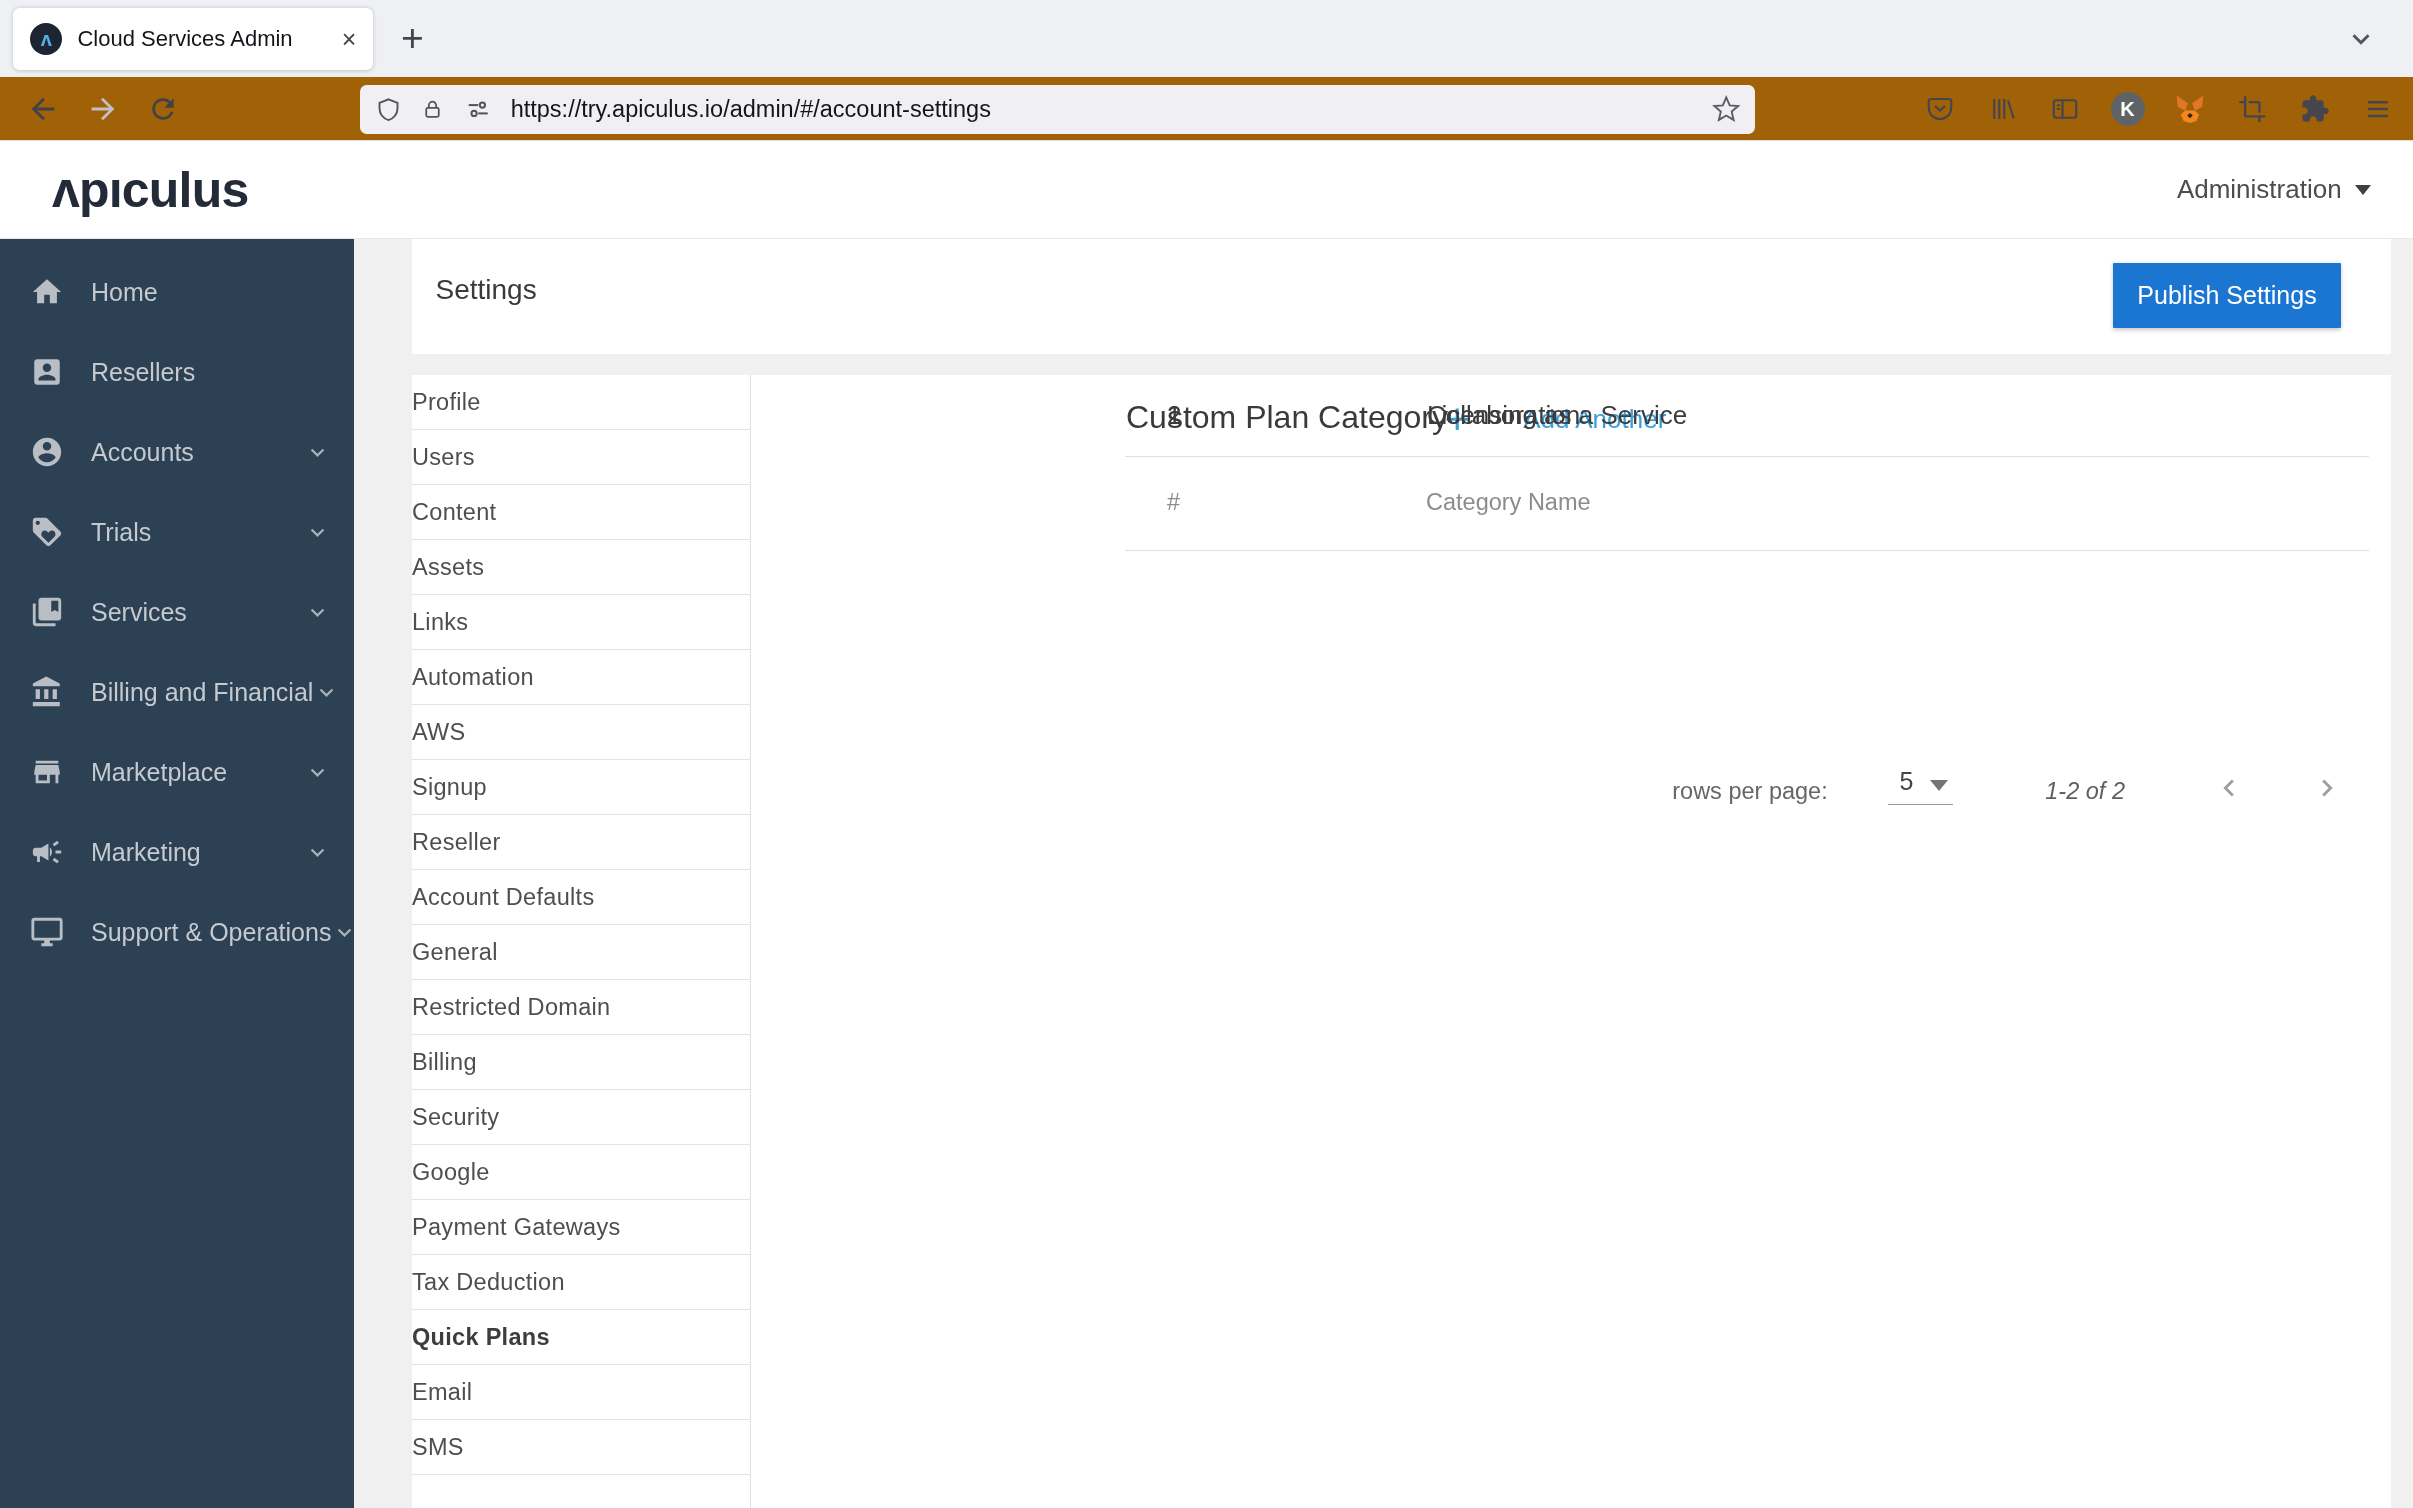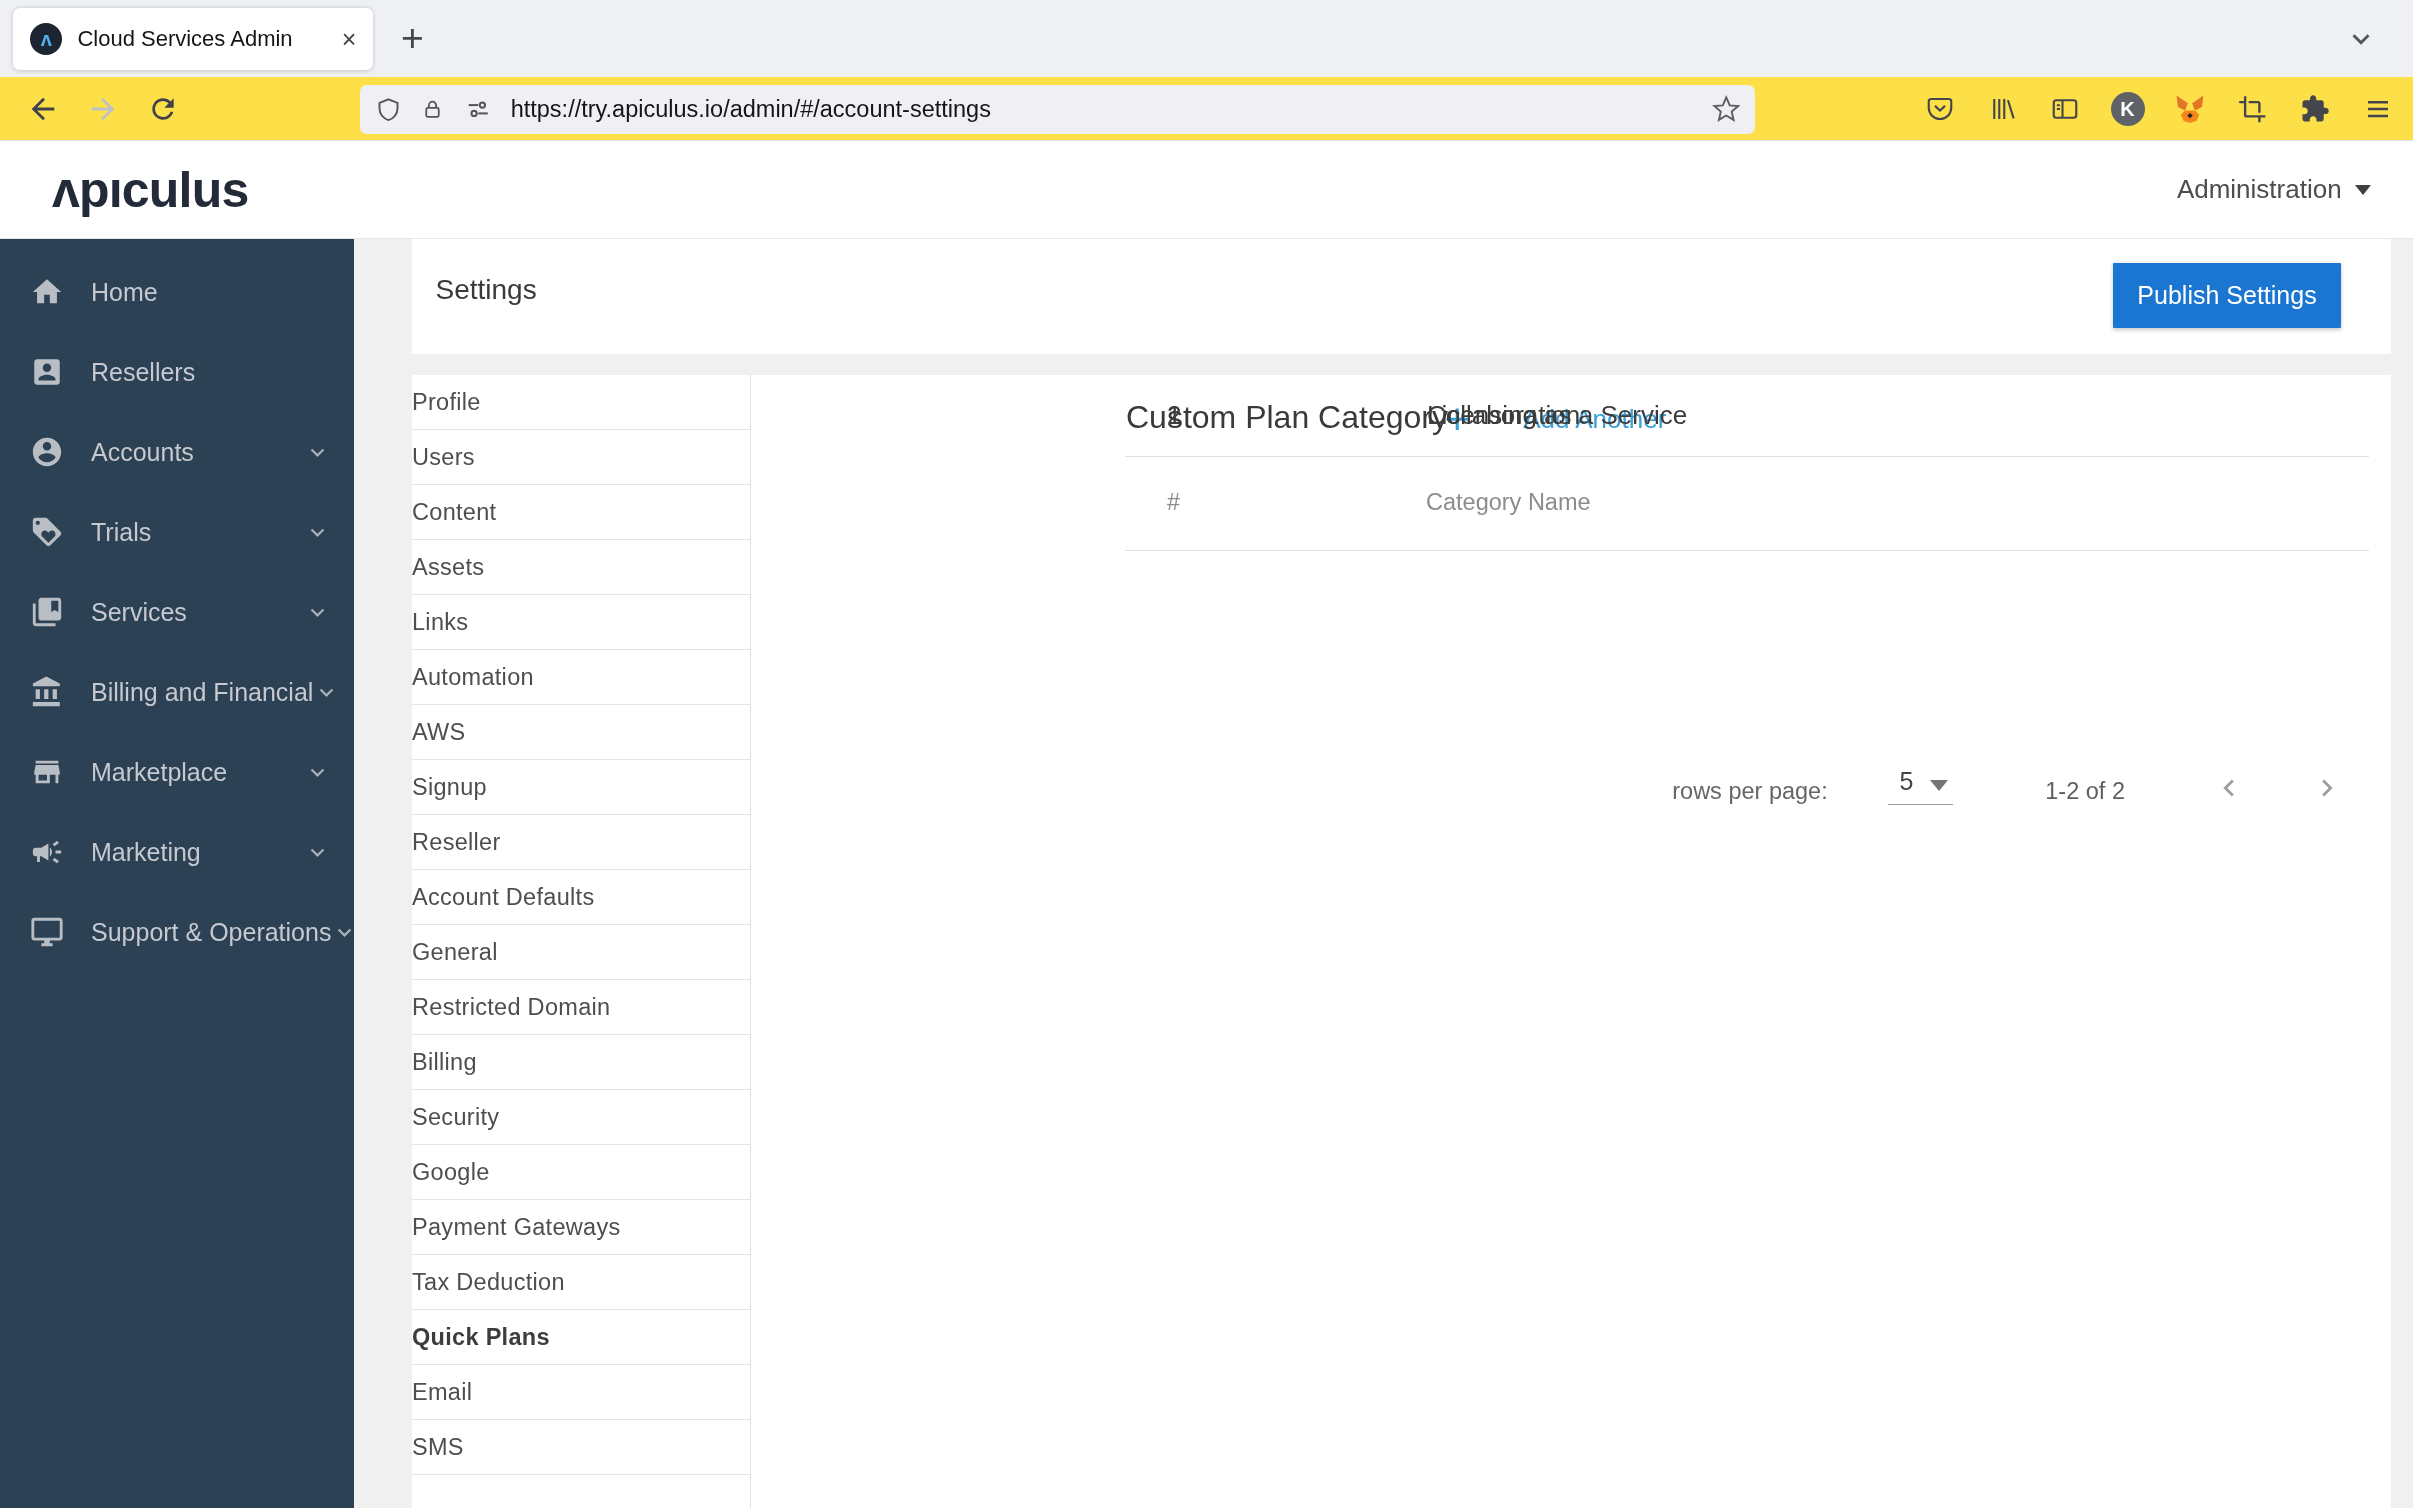--- a/index.html
+++ b/index.html
@@ -10,21 +10,21 @@
   .tabstrip { position:absolute; left:0; top:0; width:2413px; height:77px; background:#eff0f4; }
   .tab { position:absolute; left:13.4px; top:8.4px; width:360px; height:62px; background:#fff; border-radius:6.7px;
          box-shadow:0 0.8px 4.2px rgba(0,0,0,.18); display:flex; align-items:center; padding:0 17px; }
   .favicon { width:32px; height:32px; border-radius:50%; background:#1c2531; color:#4fb1e8;
              display:flex; align-items:center; justify-content:center; font-size:20px; font-weight:bold; flex:0 0 auto; }
   .tab-title { font-size:22px; color:#15141a; margin-left:15px; flex:1 1 auto; white-space:nowrap; overflow:hidden; }
   .tab-close { font-size:25px; color:#45454e; margin-left:8.4px; cursor:default; }
   .newtab-btn { position:absolute; left:401px; top:18.4px; font-size:39px; font-weight:300; color:#45454e; line-height:39px; }
   .alltabs-btn { position:absolute; right:37px; top:23.5px; color:#55555e; }
 
-  .toolbar { position:absolute; left:0; top:77px; width:2413px; height:64px; background:#fde047;
+  .toolbar { position:absolute; left:0; top:77px; width:2413px; height:64px; background:#a16207;
              border-bottom:0.8px solid #e1e1e5; display:flex; align-items:center; }
   .nav-btn { width:50px; height:50px; display:flex; align-items:center; justify-content:center; color:#41414b; }
   .nav-btn.disabled { color:#c0c0c7; }
   .nav-btn.back { margin-left:18.4px; } .nav-btn.fwd { margin-left:10px; } .nav-btn.reload { margin-left:10px; }
   .urlbar { position:absolute; left:360px; top:7.5px; width:1395px; height:49px; background:#f0f0f4; border-radius:6.7px;
             display:flex; align-items:center; padding:0 15px; }
   .urlbar .u-icon { color:#53535d; margin-right:18.4px; display:flex; }
   .url-text { font-size:23.5px; color:#15141a; flex:1 1 auto; white-space:nowrap; }
   .star { color:#5b5b66; display:flex; }
   .ext-icons { position:absolute; left:1923px; top:0; height:64px; display:flex; align-items:center; gap:28.5px; }
@@ -74,21 +74,21 @@
   .tcell-num { position:absolute; left:42px; top:25px; font-size:26px; color:#3c3c3c; }
   .tcell-name { position:absolute; left:302px; top:25px; font-size:26px; color:#3c3c3c; font-weight:300; }
 
   .pagination { position:absolute; right:47px; top:375px; height:55px; display:flex; align-items:flex-end; color:#666; }
   .rpp-label { font-size:23.5px; font-weight:300; }
   .rpp-select { margin-left:60px; display:flex; align-items:flex-end; gap:17px; border-bottom:1.7px solid #9a9a9a;
                 padding:0 5px 8.4px 11.7px; }
   .rpp-value { font-size:25px; color:#444; }
   .rpp-caret { width:0; height:0; border-left:9.2px solid transparent; border-right:9.2px solid transparent;
                border-top:11px solid #757575; margin-bottom:5px; }
-  .page-range { font-size:23.5px; font-weight:300; margin-left:92px; color:#5f5f5f; }
+  .page-range { font-size:23.5px; font-weight:300; margin-left:92px; color:#5f5f5f;font-style:italic; }
   .pg-chevron { width:34px; height:34px; color:#9e9e9e; } 
   .pg-prev { margin-left:87px; } .pg-next { margin-left:64px; }
 
   svg { display:block; }
 </style>
 </head>
 <body>
 
 <div class="tabstrip">
   <div class="tab">

